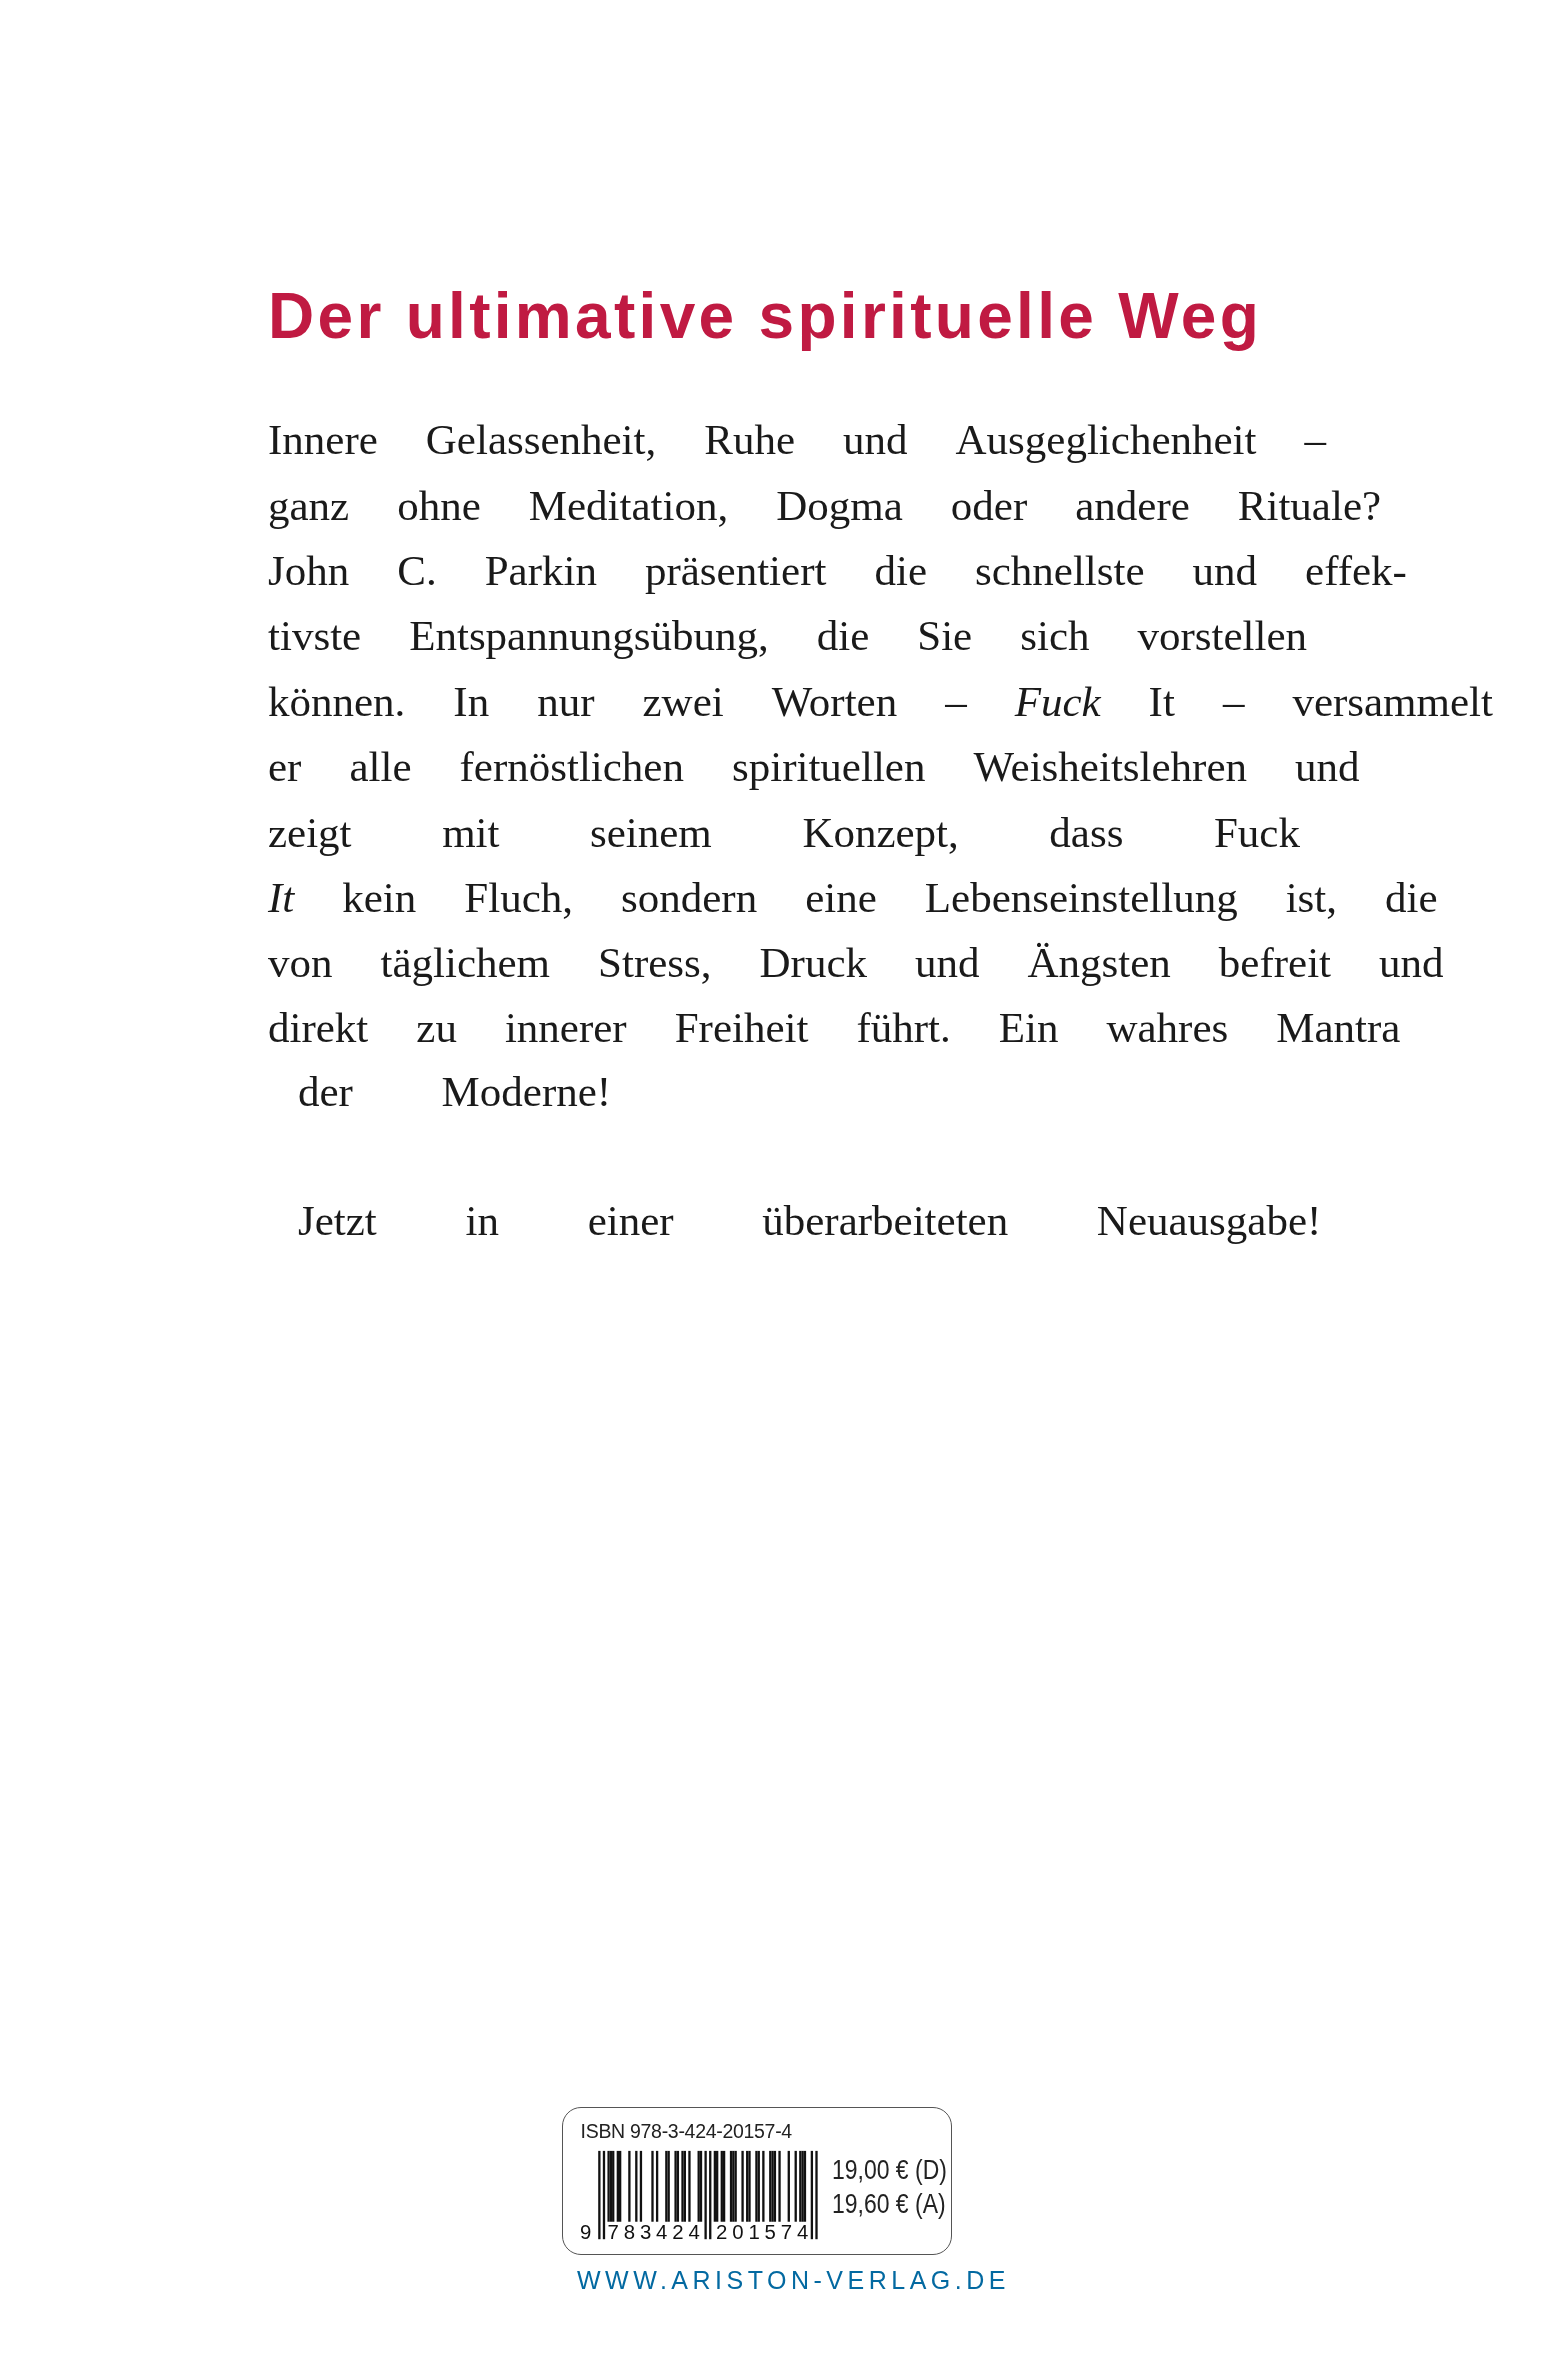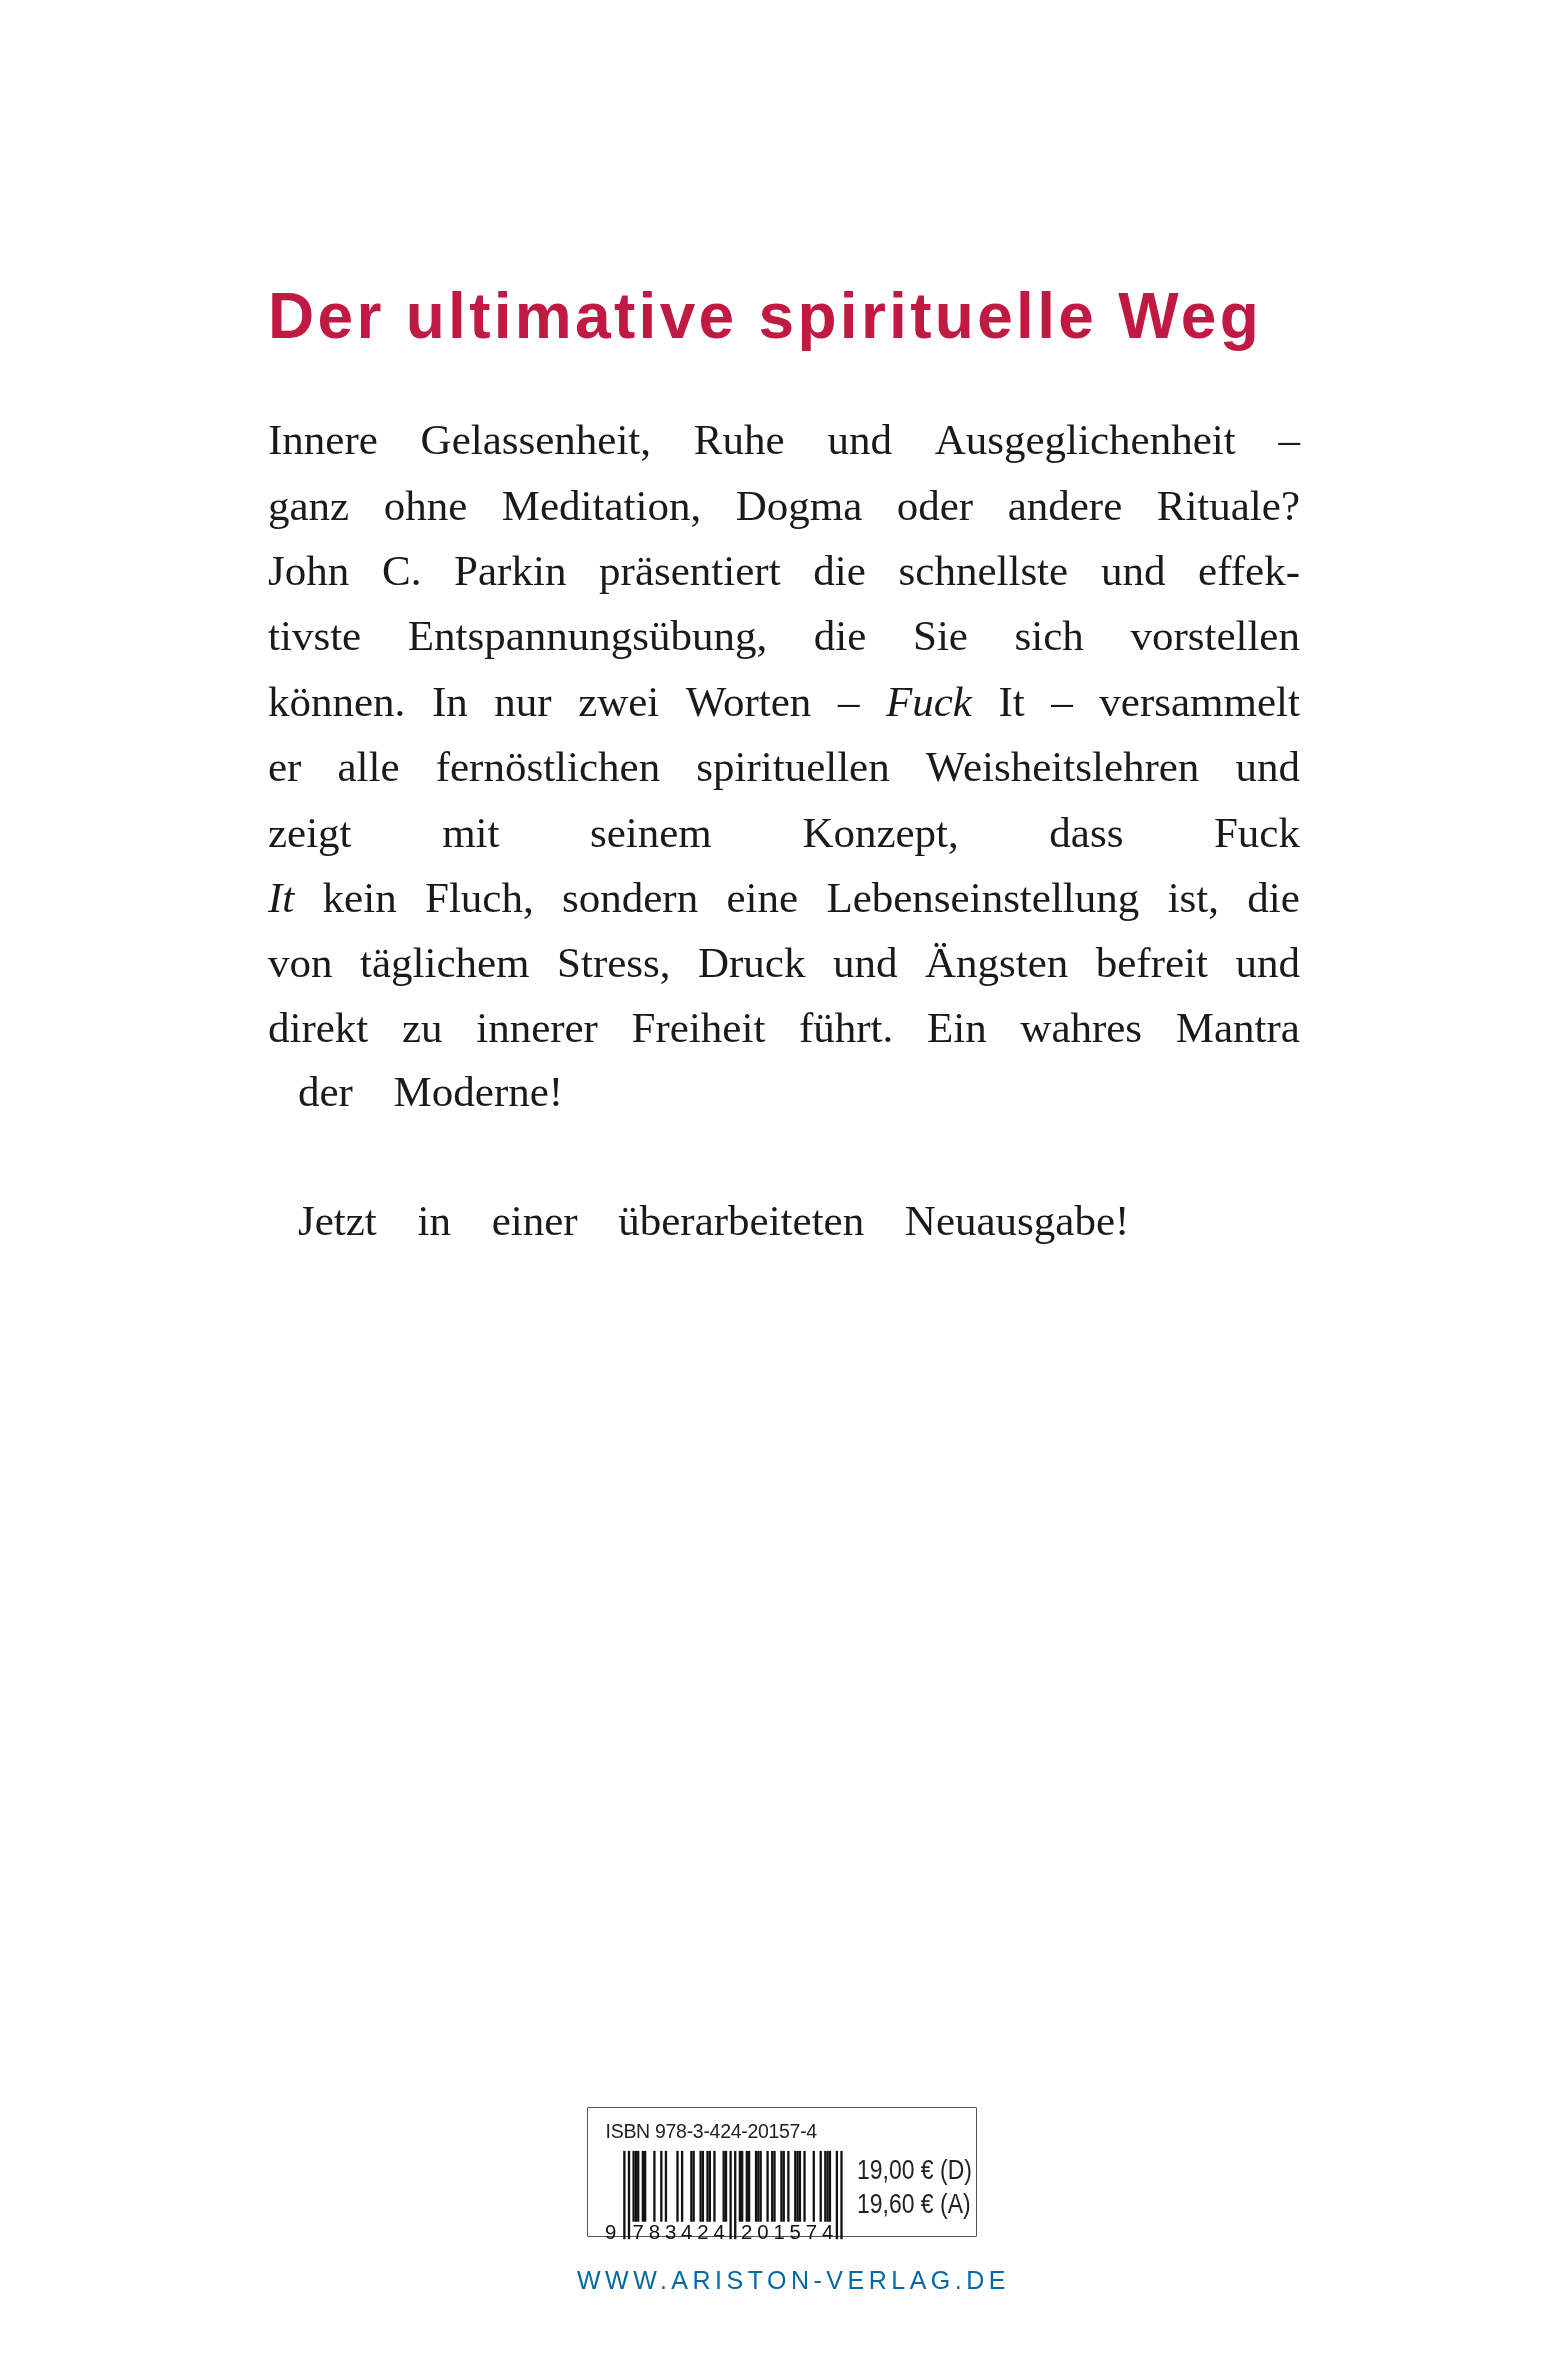--- a/index.html
+++ b/index.html
@@ -10,29 +10,29 @@
     font-family: "Liberation Sans", sans-serif; font-weight: bold;
     font-size: 64px; line-height: 78px; letter-spacing: 3.3px;
     white-space: nowrap; margin: 0;
   }
   .blurb {
     position: absolute; left: 268px; top: 0; width: 1032px;
     font-family: "Liberation Serif", serif; font-size: 43px; color: #1a1a1a;
   }
   .line {
     position: absolute; left: 0; width: 1032px; height: 49px;
-    display: flex; align-items: baseline; white-space: nowrap;
+    display: flex; align-items: baseline; white-space: nowrap; gap: 48px;
   }
   .line.justify { justify-content: space-between; }
   .line.left { justify-content: flex-start; }
   .line.left .w { margin-right: 10.7px; margin-left: 30px; }
   .w.it { font-style: italic; }
   .barcode-box {
-    position: absolute; left: 587px; top: 2107px; width: 390px; height: 130px;
-    border: 1.5px solid #555555; border-radius: 1px; box-sizing: border-box;
+    position: absolute; left: 562px; top: 2107px; width: 390px; height: 148px;
+    border: 1.5px solid #555555; border-radius: 19px; box-sizing: border-box;
     background: #ffffff;
   }
   .isbn {
     position: absolute; left: 17.6px; top: 11.7px;
     font-family: "Liberation Sans", sans-serif; font-size: 19.5px; color: #222222;
     white-space: nowrap; letter-spacing: -0.3px;
   }
   .barcode-svg { position: absolute; left: 13.7px; top: 39px; }
   .prices {
     position: absolute; left: 269px; top: 45px;

